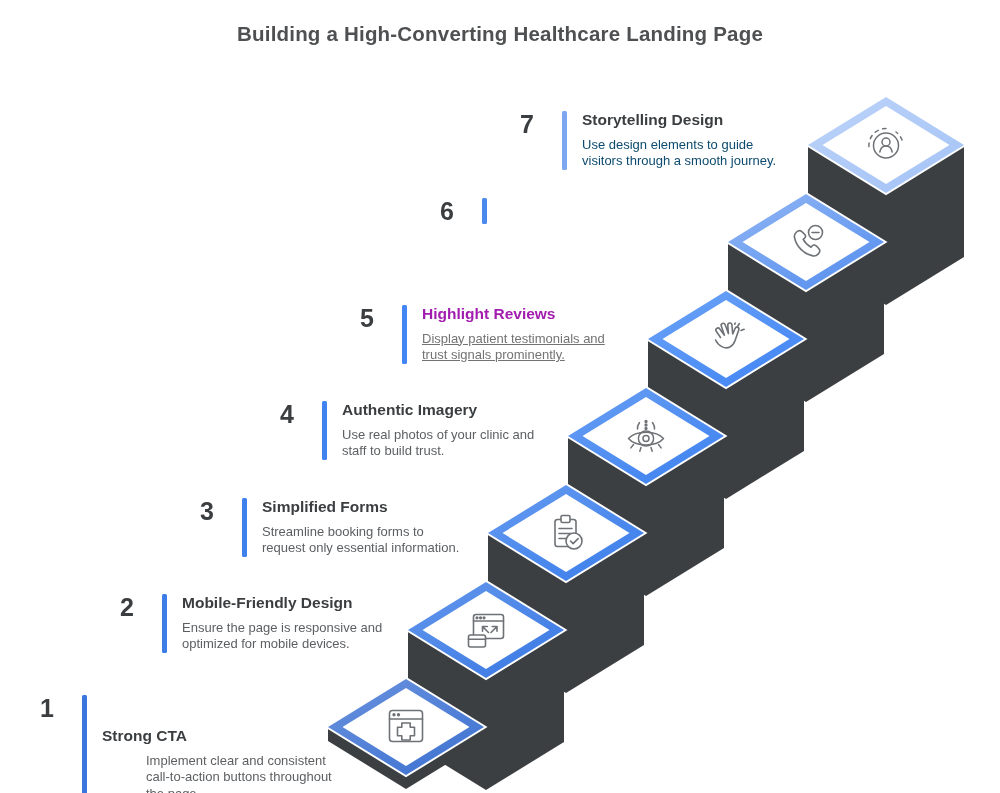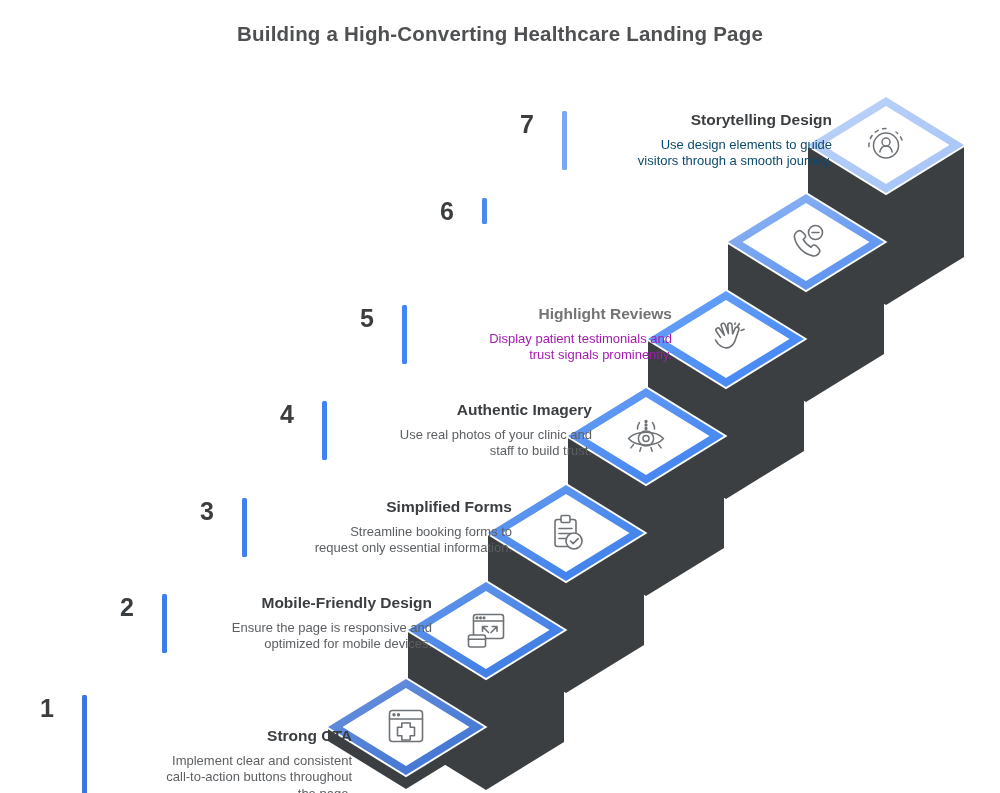--- a/index.html
+++ b/index.html
@@ -11,21 +11,21 @@
     position:absolute;top:22px;left:0;width:1000px;text-align:center;
     font-size:20.5px;font-weight:700;letter-spacing:.2px;margin:0;
   }
   #stairs{position:absolute;left:0;top:0;}
   .step-row{position:absolute;display:flex;align-items:stretch;}
   .step-number{
     width:46px;text-align:right;font-weight:700;font-size:25px;line-height:1.05;
     margin-right:28px;flex:0 0 auto;
   }
   .step-bar{width:5px;border-radius:1.5px;flex:0 0 auto;margin-right:15px;}
-  .step-text{width:250px;text-align:right;}
+  .step-text{width:250px;}
   .step-title{font-size:15.5px;font-weight:700;line-height:1.2;}
   .step-desc{font-size:13px;line-height:16.5px;margin-top:7px;white-space:pre-line;}
   .icon-defs{position:absolute;width:0;height:0;overflow:hidden;}
   .step-icon{color:#6E7276;}
 </style>
 </head>
 <body>
 
 <div class="canvas" style="background: rgb(255, 255, 255);">
 
@@ -219,22 +219,22 @@
       <div class="step-text">
         <div class="step-title" style="color: rgb(59, 62, 64);">Authentic Imagery</div>
         <div class="step-desc" style="color: rgb(92, 95, 98);">Use real photos of your clinic and
 staff to build trust.</div>
       </div>
     </div>
       <div class="step-row" style="top: 305px; left: 328px;">
       <div class="step-number" style="color: rgb(59, 62, 64);">5</div>
       <div class="step-bar" style="background: rgb(66, 133, 244);"></div>
       <div class="step-text">
-        <div class="step-title" style="color: #737373;">Highlight Reviews</div>
-        <div class="step-desc" style="color: #a21caf;">Display patient testimonials and
+        <div class="step-title" style="color: #a21caf;">Highlight Reviews</div>
+        <div class="step-desc" style="color: #737373; text-decoration: underline;">Display patient testimonials and
 trust signals prominently.</div>
       </div>
     </div>
       <div class="step-row" style="top: 198px; left: 408px;">
       <div class="step-number" style="color: rgb(59, 62, 64);">6</div>
       <div class="step-bar" style="background: rgb(76, 137, 238);"></div>
     </div>
       <div class="step-row" style="top: 111px; left: 488px;">
       <div class="step-number" style="color: rgb(59, 62, 64);">7</div>
       <div class="step-bar" style="background: rgb(124, 167, 240);"></div>

